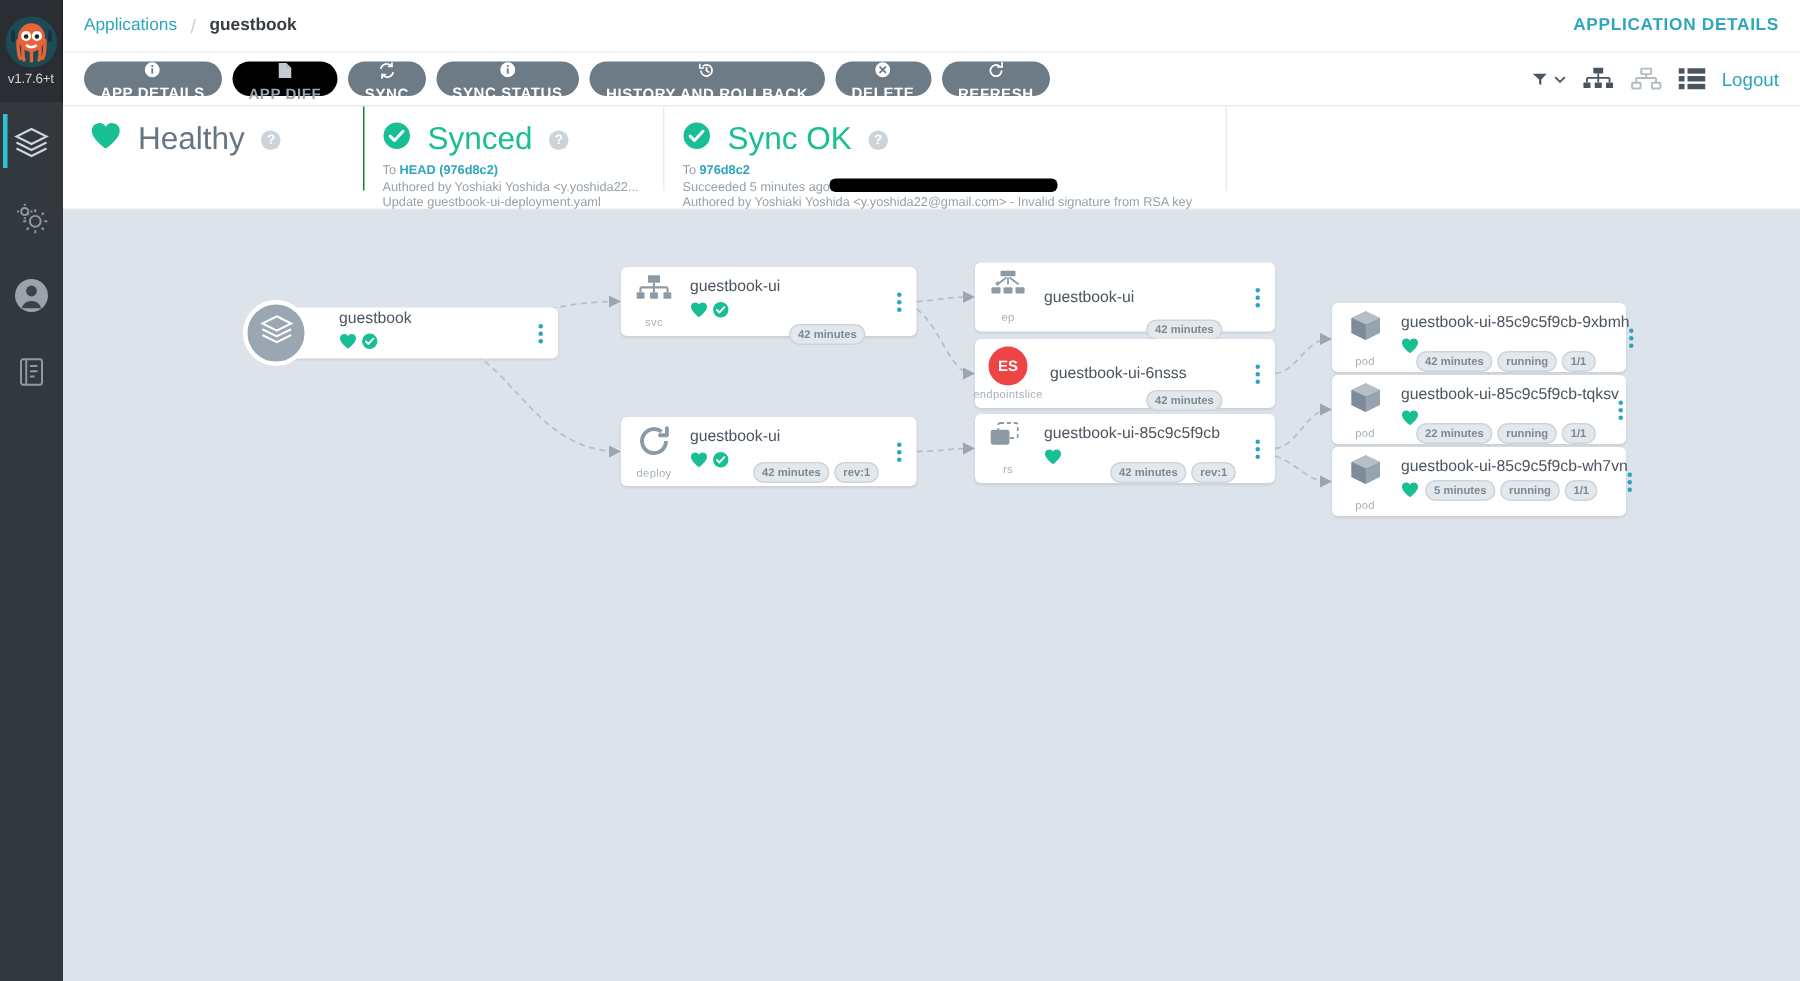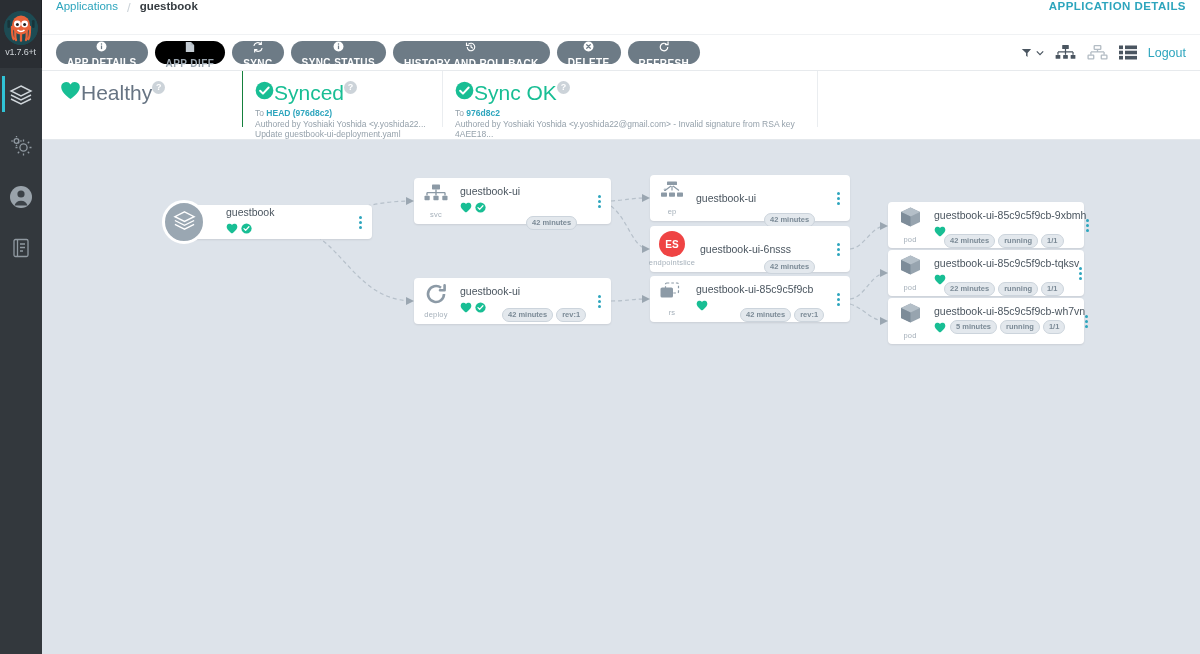--- a/index.html
+++ b/index.html
@@ -37,21 +37,21 @@
   .side-item.active::before {
     content: ""; position: absolute; left: 2px; top: 6px;
     width: 3px; height: 36px; background: #30c3d6;
   }
   .side-item svg { display: block; }
 
   
   .topbar {
     position: absolute; left: 42px; top: 0; width: 1158px; height: 35px;
     background: #ffffff;
-    display: flex; align-items: flex-start; padding: 0 14px;
+    display: flex; align-items: center; padding: 0 14px;
     border-bottom: 1px solid #f0f2f4;
   }
   .crumb-link { color: #2da5bd; font-size: 11.5px; cursor: pointer; }
   .crumb-sep { color: #cbd2d8; font-size: 13px; margin: 0 9px; }
   .crumb-current { color: #363c41; font-size: 11.5px; font-weight: bold; }
   .page-title-right {
     margin-left: auto; color: #2da5bd; font-size: 11.5px;
     font-weight: bold; letter-spacing: 0.45px;
   }
 
@@ -80,21 +80,21 @@
   .statusbar {
     position: absolute; left: 42px; top: 71px; width: 1158px; height: 69px;
     background: #ffffff; display: flex; align-items: flex-start;
     border-bottom: 1px solid #e4e8ec;
   }
   .stat-col { padding: 10px 0 0 0; position: relative; }
   .stat-col.c1 { width: 200px; padding-left: 18px; }
   .stat-col.c2 { width: 200px; padding-left: 12px; border-left: 1px solid #15803d; height: 56px;}
   .stat-col.c3 { width: 375px; padding-left: 12px; border-left: 1px solid #eaedf0; height: 56px;}
   .stat-col.c4 { flex: 1; border-left: 1px solid #eaedf0; height: 56px;}
-  .stat-head { display: flex; align-items: flex-start; gap: 0; }
+  .stat-head { display: flex; align-items: center; gap: 11px; }
   .stat-title { font-size: 21px; color: #677483; font-weight: normal; }
   .stat-title.green { color: #18be94; }
   .qmark {
     width: 13px; height: 13px; border-radius: 50%; background: #ccd3d9;
     color: #fff; font-size: 9px; font-weight: bold; line-height: 13px;
     text-align: center; cursor: pointer;
   }
   .stat-lines { margin-top: 3px; font-size: 8.5px; color: #95a1ab; line-height: 10.5px; }
   .stat-lines b, .stat-lines .hl { color: #2da5bd; font-weight: bold; }
   .redact { display:inline-block; background:#000; height:9px; width:152px; vertical-align:-1px; border-radius:4px;}
@@ -380,20 +380,21 @@
           <svg width="19" height="19" viewBox="0 0 20 20">
               <circle cx="10" cy="10" r="9.3" fill="#18be94"></circle>
               <path d="M5.4 10.3l3 3 6-6.4" stroke="#fff" stroke-width="2.1" fill="none" stroke-linecap="round" stroke-linejoin="round"></path>
             </svg>
         </span>
         <span class="stat-title green">Sync OK</span>
         <span class="qmark">?</span>
       </div>
       <div class="stat-lines">
         <div><span>To </span><span class="hl">976d8c2</span></div>
+        <div><span>Succeeded 5 minutes ago</span><span class="redact"></span></div>
         <div>Authored by Yoshiaki Yoshida &lt;y.yoshida22@gmail.com&gt; - Invalid signature from RSA key 4AEE18...</div>
         <div>Update guestbook-ui-deployment.yaml</div>
       </div>
     </div>
 
     <div class="stat-col c4"></div>
   </div>
 
   <div class="canvas">
 

